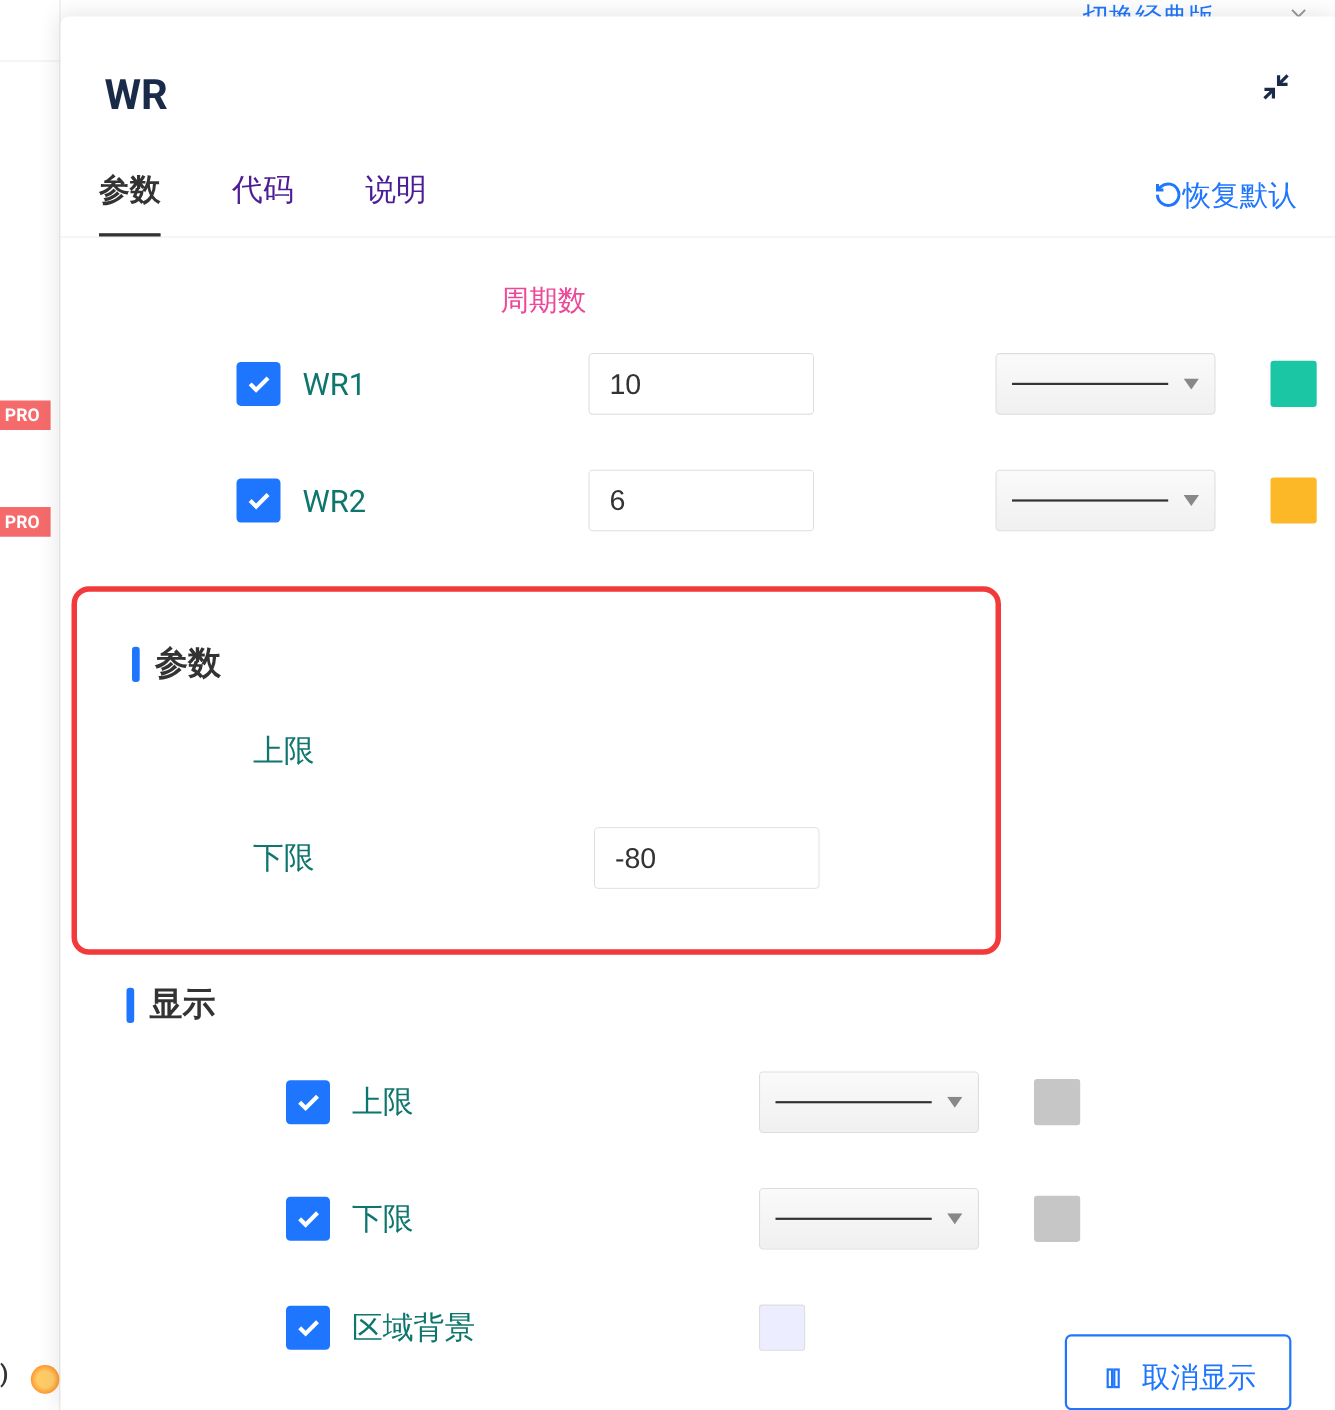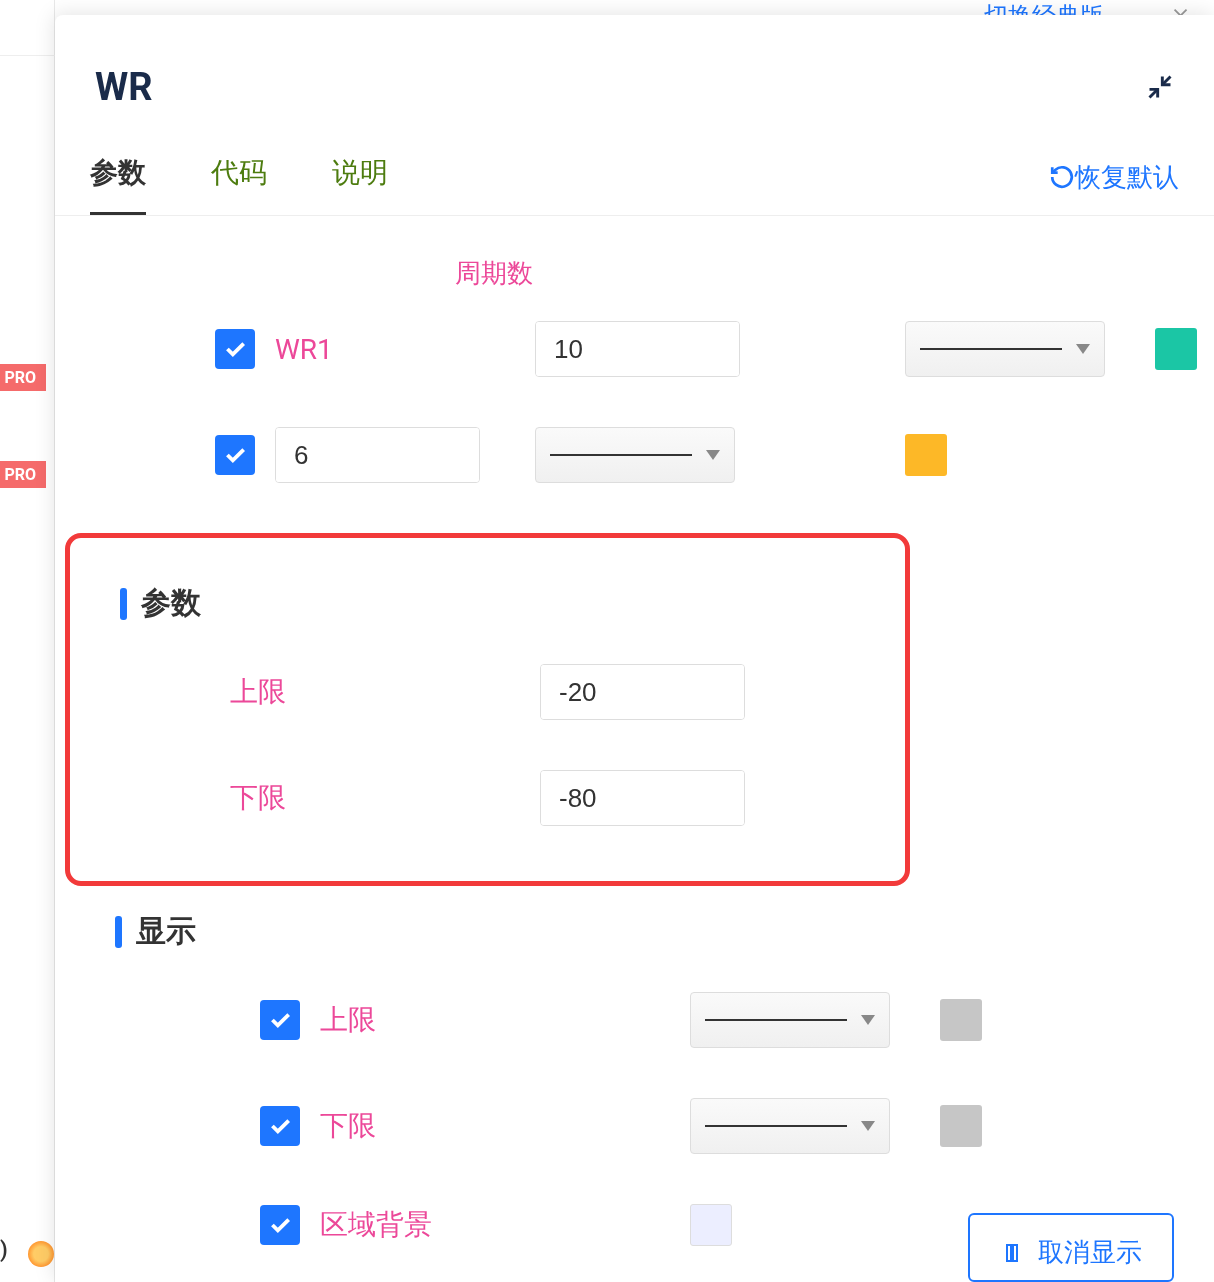--- a/index.html
+++ b/index.html
@@ -80,21 +80,20 @@
       right: 0;
       bottom: 0;
       background: #fff;
       border-radius: 8px 0 0 0;
       box-shadow: -2px -2px 20px rgba(0,0,0,0.1);
       padding: 0;
     }
     .modal-header {
       display: flex;
       justify-content: space-between;
-      align-items: center;
       padding: 50px 40px 30px 40px;
     }
     .modal-title {
       font-size: 38px;
       font-weight: 700;
       color: #1a2b4a;
     }
     .collapse-btn {
       cursor: pointer;
     }
@@ -107,21 +106,21 @@
       padding: 0 35px;
       border-bottom: 1px solid #eee;
     }
     .tabs {
       display: flex;
       gap: 65px;
     }
     .tab {
       font-size: 28px;
       font-weight: 500;
-      color: #4d7c0f;
+      color: #4c1d95;
       padding: 15px 0 20px 0;
       cursor: pointer;
     }
     .tab.active {
       color: #333;
       font-weight: 700;
       border-bottom: 3px solid #333;
     }
     .reset-link {
       display: flex;
@@ -170,21 +169,21 @@
       border-radius: 4px;
       display: flex;
       align-items: center;
       justify-content: center;
       cursor: pointer;
     }
     .checkbox svg { display: block; }
 
     .row-label {
       font-size: 28px;
-      color: #ec4899;
+      color: #0f766e;
     }
     .indent { margin-left: 80px; }
     .indent2 { margin-left: 125px; }
 
     .number-input {
       display: flex;
       width: 205px;
       height: 56px;
       border: 1px solid #ddd;
       border-radius: 4px;
@@ -361,20 +360,21 @@
       </div>
       <div class="color-box color-teal"></div>
     </div>
 
     <div class="param-row indent">
       <div class="checkbox">
         <svg width="26" height="26" viewBox="0 0 24 24" fill="none" stroke="#fff" stroke-width="3.5">
             <path d="M5 12l5 5L20 7"></path>
           </svg>
       </div>
+      <div class="row-label">WR2</div>
       <div>
         <div class="number-input">
           <input value="6" style="">
 
         </div>
       </div>
       <div>
         <div class="style-select">
           <div class="style-line"></div>
           <div class="caret">
@@ -388,26 +388,20 @@
     </div>
 
     <div class="highlight-box">
       <div class="section-header">
         <div class="section-bar"></div>
         <span>参数</span>
       </div>
       <div class="param-row2">
         <div></div>
         <div class="row-label">上限</div>
-        <div>
-          <div class="number-input">
-            <input value="-20" style="">
-
-          </div>
-        </div>
       </div>
       <div class="param-row2">
         <div></div>
         <div class="row-label">下限</div>
         <div>
           <div class="number-input">
             <input value="-80" style="">
 
           </div>
         </div>

